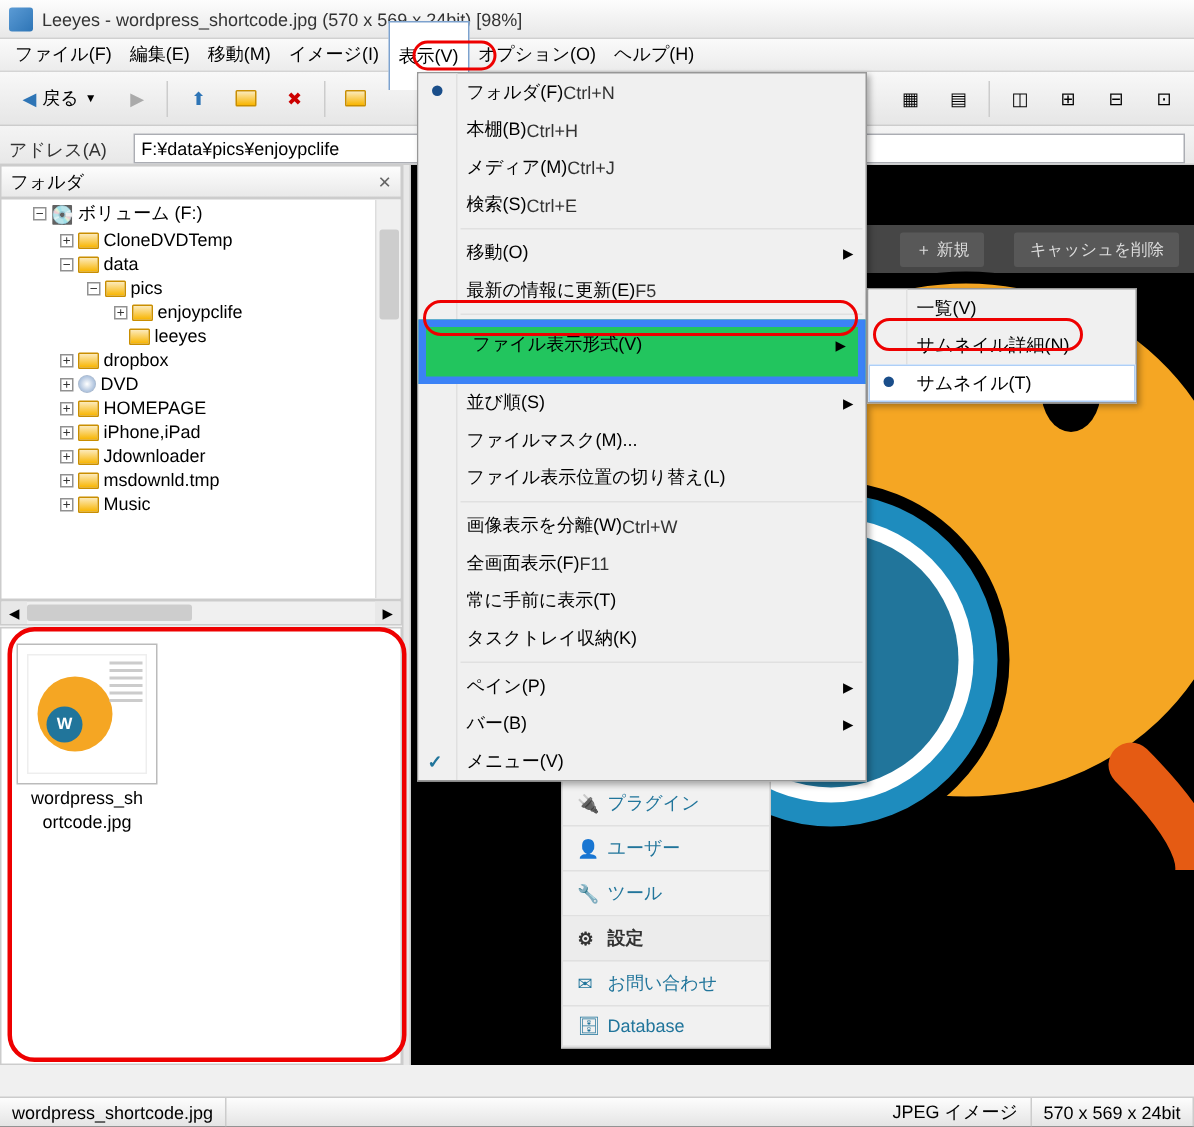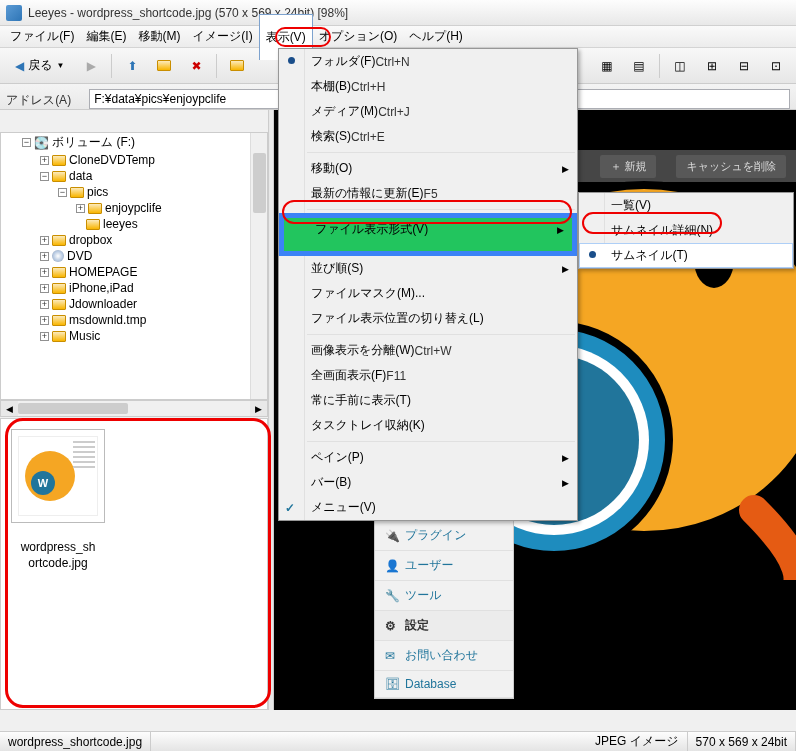--- a/index.html
+++ b/index.html
@@ -34,42 +34,42 @@
 .hsb .lbtn{left:0}.hsb .rbtn{right:0}
 .hsb .thumb{position:absolute;left:17px;top:2px;width:110px;height:11px;background:#cdcdcd;border-radius:2px}
 .thumb-panel{position:absolute;left:0;top:308px;width:268px;height:292px;background:#fff;border:1px solid #ccc}
 .thumb-item{position:absolute;left:10px;top:10px;width:94px;text-align:center}
 .thumb-box{width:94px;height:94px;border:1px solid #bbb;background:#fff;display:flex;align-items:center;justify-content:center;position:relative}
 .thumb-prev{width:80px;height:80px;background:#fff;border:1px solid #eee;position:relative;overflow:hidden}
 .thumb-prev .blob{position:absolute;width:50px;height:50px;background:#f5a623;border-radius:50%;left:6px;top:14px}
 .thumb-prev .wp{position:absolute;width:24px;height:24px;background:#21759b;border-radius:50%;left:12px;top:34px;color:#fff;display:flex;align-items:center;justify-content:center;font-weight:bold;font-size:11px}
 .thumb-prev .bars{position:absolute;right:2px;top:4px;width:22px}
 .thumb-prev .bars div{height:2px;background:#ccc;margin-bottom:3px}
-.thumb-lbl{font-size:11px;line-height:1.3;margin-top:17px;word-break:break-all}
+.thumb-lbl{font-size:11px;line-height:1.3;margin-top:2px;word-break:break-all}
 .annot-box{position:absolute;left:5px;top:308px;width:266px;height:290px;border:3px solid #e00;border-radius:18px;pointer-events:none;z-index:10}
 .annot-text{position:absolute;left:18px;top:470px;color:#e00;font-size:26px;font-weight:bold;line-height:1.4;font-family:"Meiryo",sans-serif;z-index:11;letter-spacing:1px}
 .vsplit{position:absolute;left:268px;top:0;width:6px;height:600px;background:#e8e8e8;border-left:1px solid #ccc;border-right:1px solid #ccc}
 .preview{position:absolute;left:274px;top:0;right:0;height:600px;background:#000;overflow:hidden}
 .prev-bar{position:absolute;left:100px;top:40px;right:0;height:32px;background:#464646;display:flex;align-items:center;color:#ccc;padding:0 10px;gap:20px;justify-content:flex-end}
 .prev-bar .btn{background:#585858;padding:4px 10px;border-radius:2px;color:#ddd;font-size:11px}
 .mascot{position:absolute;left:150px;top:50px;width:400px;height:420px}
 .wp-side{position:absolute;left:100px;top:320px;width:140px;background:#f1f1f1;border:1px solid #ccc}
 .wp-side .row{padding:6px 10px;border-bottom:1px solid #e0e0e0;display:flex;align-items:center;gap:6px;color:#21759b;font-size:12px}
 .wp-side .row.sec{color:#333;font-weight:bold;background:#ececec}
 .wp-side .ico{width:14px;height:14px;display:inline-block}
 .dropdown{position:absolute;left:278px;top:48px;width:300px;background:#f0f0f0;border:1px solid #979797;box-shadow:2px 2px 4px rgba(0,0,0,.3);z-index:100}
 .dropdown .iconcol{position:absolute;left:0;top:0;width:26px;height:100%;background:#f0f0f0;border-right:1px solid #e0e0e0}
 .dropdown .item{position:relative;padding:4px 8px 4px 32px;display:flex;align-items:center}
 .dropdown .item .sc{color:#333}
 .dropdown .item .arr{position:absolute;right:8px;font-size:9px}
 .dropdown .sep{height:1px;background:#e0e0e0;margin:3px 2px 3px 28px}
 .dropdown .item.hl{background:#22c55e;border:5px solid #3b82f6;margin:0;padding:3px 7px 13px 31px}
 .dropdown .chk{position:absolute;left:6px;color:#21759b;font-weight:bold}
 .dd-hl{position:absolute;border:2px solid #e00;border-radius:12px;z-index:101;pointer-events:none}
-.submenu{position:absolute;left:578px;top:192px;width:216px;background:#f0f0f0;border:1px solid #979797;box-shadow:2px 2px 4px rgba(0,0,0,.3);z-index:100}
+.submenu{position:absolute;left:578px;top:192px;width:180px;background:#f0f0f0;border:1px solid #979797;box-shadow:2px 2px 4px rgba(0,0,0,.3);z-index:100}
 .submenu .iconcol{position:absolute;left:0;top:0;width:26px;height:100%;background:#f0f0f0;border-right:1px solid #e0e0e0}
 .submenu .item{position:relative;padding:4px 8px 4px 32px}
 .submenu .item.sel{background:#fff;border:1px solid #aecff7;margin:0;padding:3px 7px 3px 31px}
 .submenu .dot{position:absolute;left:9px;width:7px;height:7px;background:#1a4e8a;border-radius:50%;top:7px}
 .statusbar{position:absolute;left:0;bottom:0;width:100%;height:20px;background:linear-gradient(#fdfdfd,#e4e4e4);border-top:1px solid #ccc;display:flex;align-items:center}
 .statusbar .cell{padding:0 8px;border-right:1px solid #ccc;height:100%;display:flex;align-items:center}
 .statusbar .spacer{flex:1}
 svg.arrow-line{position:absolute;z-index:90;pointer-events:none}
 </style>
 </head>
@@ -136,20 +136,24 @@
     </div>
 </div>
 
 <div class="addrbar">
   <span class="lbl"><span>アドレス(A)</span></span>
   <input type="text" value="F:¥data¥pics¥enjoypclife" style="">
 </div>
 
 <div class="body-area">
 
+  <div class="folder-hdr">
+    <span>フォルダ</span>
+    <span style="font-size:11px;color:#666">✕</span>
+  </div>
 
   <div class="tree">
     <ul>
       <li>
           <span class="ind" style="width:14px"></span>
           <span class="exp">−</span>
           <span>💽</span>
           <span>ボリューム (F:)</span>
         </li>
       <li>

